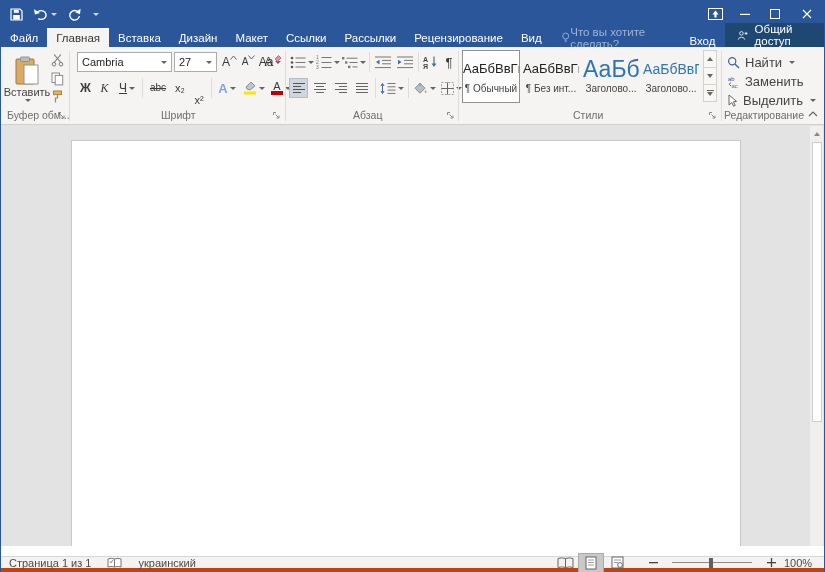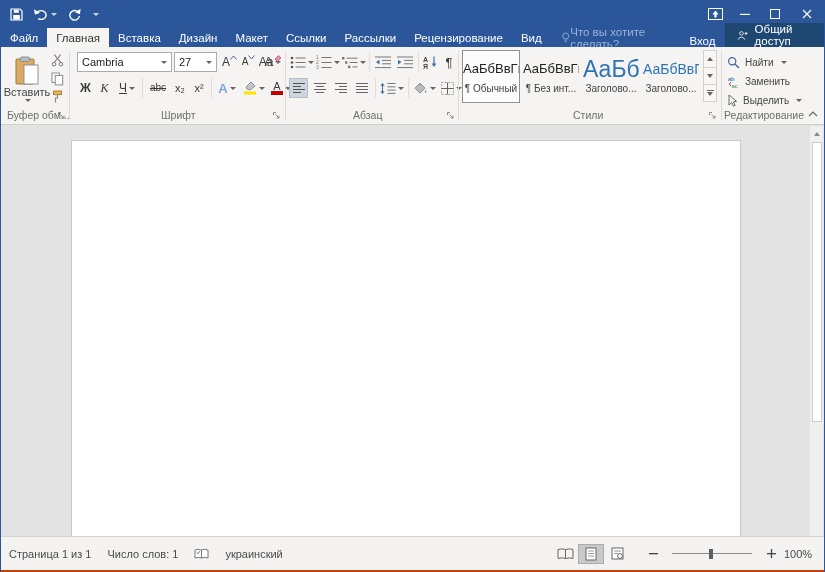--- a/index.html
+++ b/index.html
@@ -63,35 +63,35 @@
              background:#f8f7f5; display:flex; align-items:center; justify-content:center; }
   .tri-up { width:0; height:0; border-left:3px solid transparent; border-right:3px solid transparent;
             border-bottom:4px solid #666; }
   .tri-dn { width:0; height:0; border-left:3px solid transparent; border-right:3px solid transparent;
             border-top:4px solid #666; }
   .more-bar { display:flex; flex-direction:column; align-items:center; gap:1px; }
   .more-bar .b { width:7px; height:0; border-top:1.2px solid #666; }
 
   
   .edit-row { position:absolute; left:726px; display:flex; align-items:center; gap:5px; height:16px; }
-  .edit-row .t { font-size:10px; color:#444; }
+  .edit-row .t { font-size:13px; color:#444; }
 
   
   #doc { position:absolute; left:0; top:125px; width:100%; height:421px; background:#e3e3e3; }
   #page { position:absolute; left:70px; top:15px; width:670px; height:406px; background:#fff;
           border:1px solid #c9c9c9; border-bottom:none; }
   #vscroll { position:absolute; right:1px; top:1px; width:13px; height:420px; background:#f0efee; }
   #vscroll .up { position:absolute; top:1px; left:0; width:13px; height:13px; display:flex;
                  align-items:center; justify-content:center; }
   #vthumb { position:absolute; left:1.5px; top:16px; width:10px; height:280px; background:#ffffff;
             border:1px solid #cdcdcd; }
 
   
-  #status { position:absolute; left:0; bottom:0; width:100%; height:36px; background:#f4f3f2;
-            border-top:1px solid #d8d6d3; border-bottom:2px solid #c2410c;
+  #status { position:absolute; left:0; bottom:0; width:100%; height:16px; background:#f4f3f2;
+            border-top:1px solid #d8d6d3; border-bottom:4px solid #c2410c;
             display:flex; align-items:center; font-size:11px; color:#4a4a4a; }
   .st-item { display:flex; align-items:center; gap:4px; padding:0 8px; height:100%; }
   #st-right { margin-left:auto; display:flex; align-items:center; height:100%; }
   .viewbtn { width:26px; height:20px; display:flex; align-items:center; justify-content:center; }
   .viewbtn.sel { background:#c9c9c9; border:1px solid #ababab; }
   #zoomtrack { position:relative; width:80px; height:12px; margin:0 6px; }
   #zoomtrack .line { position:absolute; left:0; right:0; top:5.5px; height:1px; background:#8a8a8a; }
   #zoomthumb { position:absolute; left:37px; top:1px; width:4px; height:10px; background:#5f5f5f; }
   #zoom-pct { width:40px; text-align:right; padding-right:22px; }
 </style>
@@ -271,21 +271,21 @@
       <span class="glyph" style="text-decoration:underline">Ч</span>
       <span class="caret-g"></span>
     </span>
     <div class="vsep" style="left:141px;top:31px;height:20px"></div>
     <span class="ib" style="left:145px;top:31px;width:24px;height:20px">
         <span class="glyph" style="font-size:10px;text-decoration:line-through">abc</span>
       </span>
     <span class="ib" style="left:170px;top:31px;width:18px;height:20px">
         <span class="glyph" style="font-size:11px">x₂</span>
       </span>
-    <span class="ib" style="left:189px;top:31px;width:18px;height:20px">
+    <span class="ib" style="left:189px;top:43px;width:18px;height:20px">
         <span class="glyph" style="font-size:11px">x²</span>
       </span>
     <div class="vsep" style="left:210px;top:31px;height:20px"></div>
     <span class="ib" style="left:214px;top:31px;width:24px;height:20px">
       <span class="glyph" style="color:#7da7d9;font-weight:bold;font-size:13px">А</span>
       <span class="caret-g"></span>
     </span>
     <span class="ib" style="left:240px;top:31px;width:26px;height:20px">
       <svg width="14" height="14" viewBox="0 0 14 14">
           <path d="M8 1 L12 5 L7 9 L4 8 L3 6 Z" fill="#c3c7cd" stroke="#8a8f96"></path>
@@ -493,23 +493,20 @@
         </span>
       <div id="vthumb"></div>
     </div>
   </div>
 
   <div id="status">
     <span class="st-item">
         <span>Страница 1 из 1</span>
       </span>
     <span class="st-item">
-        <span>Число слов: 1</span>
-      </span>
-    <span class="st-item">
       <svg width="15" height="12">
           <path d="M1 2 Q4 .6 7.5 2 Q11 .6 14 2 V10 Q11 8.8 7.5 10 Q4 8.8 1 10 Z" fill="#fff" stroke="#777"></path>
           <path d="M7.5 2 V10" stroke="#777"></path>
           <path d="M3 4.5 l1 1.3 1.8-2.6" stroke="#777" fill="none"></path>
         </svg>
     </span>
     <span class="st-item">
         <span>украинский</span>
       </span>
 

